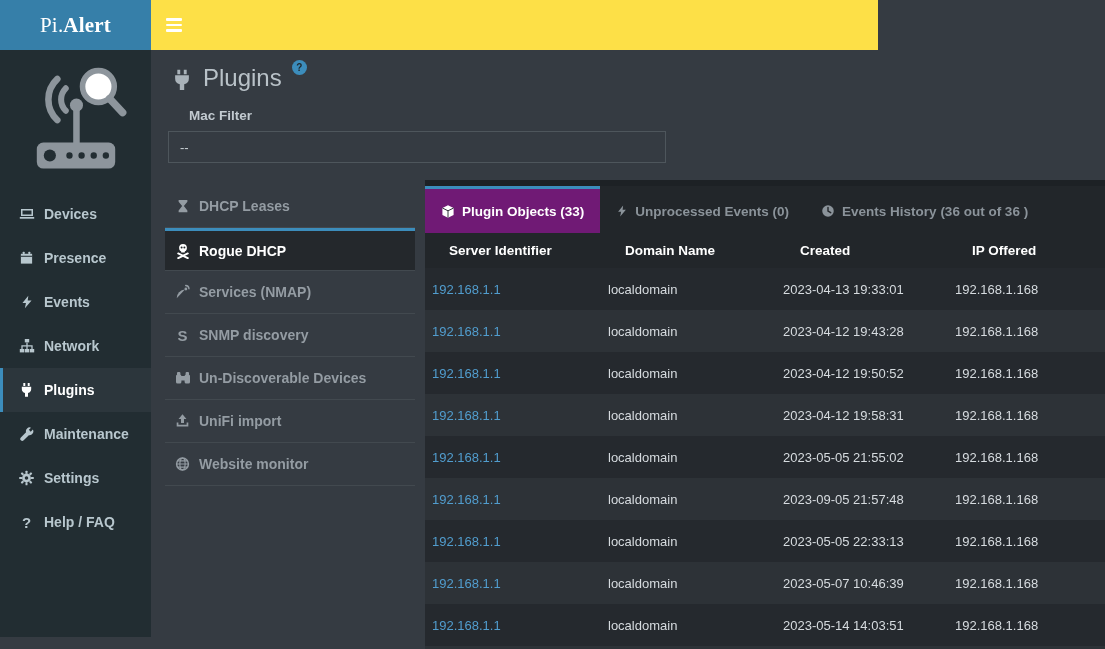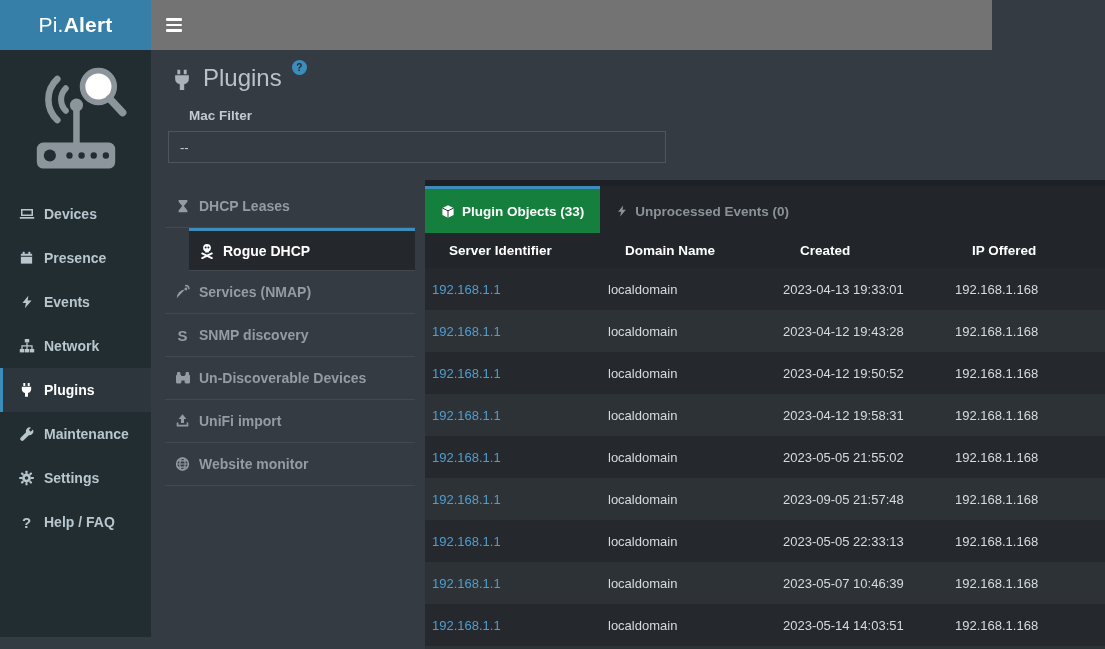--- a/index.html
+++ b/index.html
@@ -1,20 +1,20 @@
 <!DOCTYPE html>
 <html><head>
 <meta charset="utf-8">
 <style>
   * { margin:0; padding:0; box-sizing:border-box; }
   html,body { width:1105px; height:649px; overflow:hidden; }
   body { font-family:"Liberation Sans", sans-serif; background:#353b42; position:relative; }
 
   
-  .navbar { position:absolute; top:0; left:0; width:992px; height:50px; background:#737373; display:flex; }
+  .navbar { position:absolute; top:0; left:0; width:878px; height:50px; background:#fde047; display:flex;font-family:Liberation Serif, serif; }
   .brand { width:151px; height:50px; background:#367fa9; color:#fff; font-size:21px;
            display:flex; align-items:center; justify-content:center; letter-spacing:.2px; cursor:pointer; }
   .brand b { font-weight:700; }
   .nav-toggle { width:46px; height:50px; display:flex; flex-direction:column; align-items:center;
                 justify-content:center; gap:3px; cursor:pointer; }
   .nav-toggle .bar { width:16px; height:2.6px; background:#fff; border-radius:1px; }
 
   
   .sidebar { position:absolute; top:50px; left:0; width:151px; bottom:12px; background:#222d32; }
   .logo-art { height:142px; display:flex; align-items:center; justify-content:center; color:#8d959c; }
@@ -36,30 +36,30 @@
   .mac-label { margin:16px 12px 8px 38px; font-size:13.5px; font-weight:700; color:#c2cad0; }
   .mac-input { display:block; margin-left:17px; width:498px; height:32px; background:transparent;
                border:1px solid #4e565c; color:#ccd3d8; font-size:13px; padding:0 11px;
                font-family:"Liberation Sans", sans-serif; }
 
   
   .plugin-nav { position:absolute; left:14px; top:135px; width:250px; }
   .pn-item { height:43px; display:flex; align-items:center; gap:8px; padding-left:9px;
              color:#949ca3; font-size:14px; font-weight:600; border-bottom:1px solid #42494f; cursor:pointer; }
   .pn-item .icn { width:17px; display:flex; justify-content:center; }
-  .pn-item.active { background:#24282c; border-top:3px solid #3c8dbc; color:#fff;margin-left:24px; }
+  .pn-item.active { background:#24282c; border-top:3px solid #3c8dbc; color:#fff; }
   .s-glyph { font-size:15px; font-weight:700; }
 
   
   .table-panel { position:absolute; left:274px; top:130px; right:0; bottom:0;
                  background:#22262a; border-top:6px solid #1d2125; }
   .tabs { display:flex; height:47px; background:#22262a; }
   .tab { display:flex; align-items:center; gap:7px; padding:0 16px; color:#8b939a;
          font-size:13.5px; font-weight:600; border-top:3px solid transparent; cursor:pointer; }
-  .tab.active { background:#15803d; border-top-color:#3c8dbc; color:#fff; }
+  .tab.active { background:#701a75; border-top-color:#3c8dbc; color:#fff; }
 
   table { width:100%; border-collapse:collapse; table-layout:fixed; }
   col.c1{width:176px;} col.c2{width:175px;} col.c3{width:172px;}
   th { text-align:left; background:#22262a; color:#fff; font-size:13.5px; font-weight:700;
        height:35px; padding-left:24px; }
   td { height:42px; padding-left:7px; font-size:13px; color:#d6dbdf; }
   tr.odd  td { background:#25292e; }
   tr.even td { background:#2d3237; }
   td a { color:#519dce; text-decoration:none; cursor:pointer; }
   .partial-row { height:9px; background:#2d3237; }
@@ -273,20 +273,29 @@
         <span>Plugin Objects (33)</span>
       </div>
       <div class="tab">
         <span class="icn">
             <svg width="12" height="14" viewBox="0 0 16 16" fill="currentColor">
               <path d="M9.5 0.8 2.8 9h4L5.6 15.2 13.2 6.2H8.8z"></path>
             </svg>
           </span>
         <span>Unprocessed Events (0)</span>
       </div>
+      <div class="tab">
+        <span class="icn">
+            <svg width="14" height="14" viewBox="0 0 16 16" fill="currentColor">
+              <circle cx="8" cy="8" r="6.6"></circle>
+              <path d="M8 3.8V8l3.1 1.9" stroke="#22262a" stroke-width="1.6" fill="none" stroke-linecap="round"></path>
+            </svg>
+          </span>
+        <span>Events History (36 out of 36 )</span>
+      </div>
     </div>
 
     <table>
       <colgroup>
           <col class="c1">
           <col class="c2">
           <col class="c3">
           <col>
         </colgroup>
       <thead>

